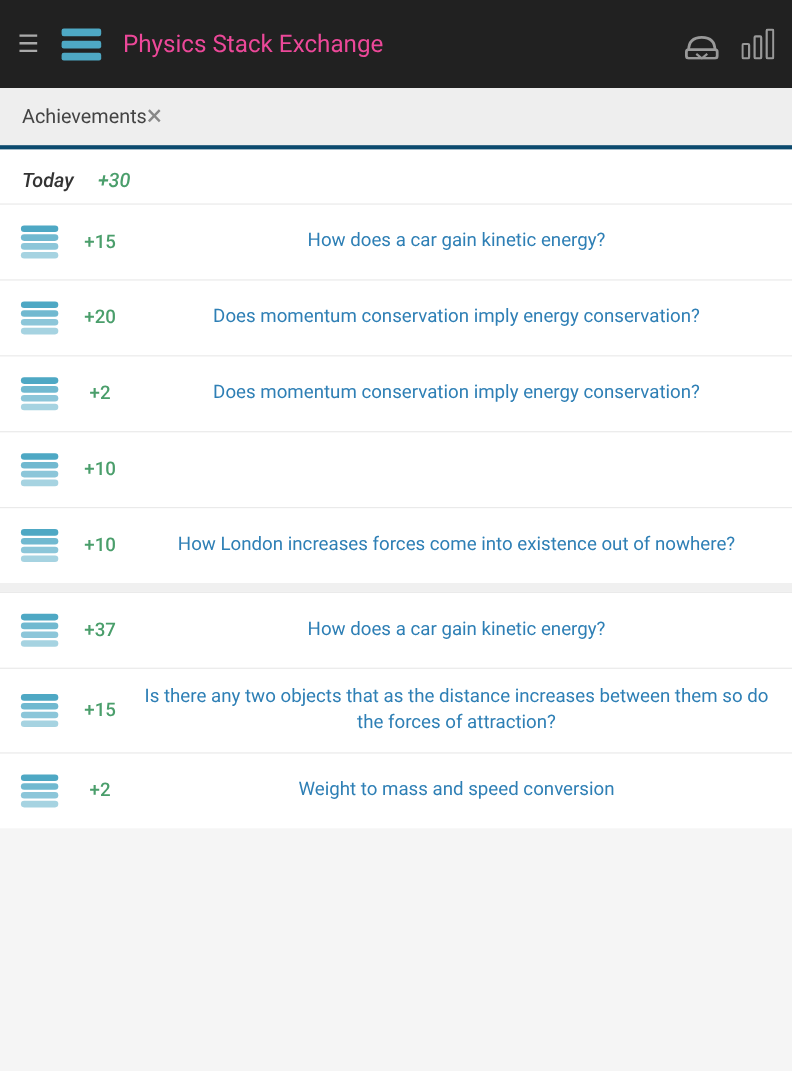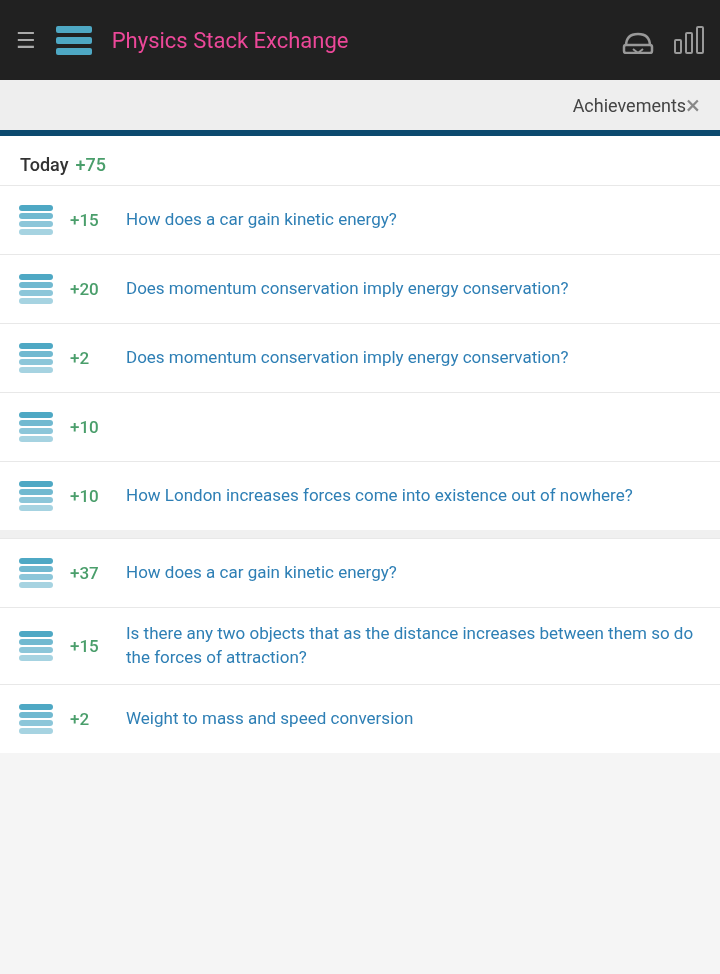--- a/index.html
+++ b/index.html
@@ -59,22 +59,22 @@
       gap: 20px;
     }
 
     
     .achievements-bar {
       background: #eeeeee;
       height: 56px;
       display: flex;
       align-items: center;
       padding: 0 20px;
-      justify-content: flex-end;
-      border-bottom: 6px solid #0c4a6e;
+      justify-content: flex-start;
+      border-bottom: 4px solid #0c4a6e;
     }
     .achievements-label {
       font-size: 18px;
       color: #444;
       font-weight: 400;
     }
     .close-btn {
       color: #888;
       font-size: 26px;
       cursor: pointer;
@@ -85,40 +85,42 @@
     .content {
       background: #fff;
       padding: 0;
     }
 
     
     .section-header {
       padding: 18px 20px 10px 20px;
       display: flex;
       align-items: flex-start;
-      gap: 7px;
+      gap: 22px;
+      font-style: italic;
     }
     .section-day {
       font-size: 18px;
       color: #333;
       font-weight: 500;
     }
     .section-score {
       font-size: 18px;
       color: #4a9e6b;
       font-weight: 500;
     }
 
     
     .achievement-item {
       display: flex;
       align-items: center;
       padding: 14px 16px;
       border-top: 1px solid #e8e8e8;
       gap: 14px;
+      text-align: center;
     }
     .achievement-icon {
       width: 40px;
       height: 40px;
       flex-shrink: 0;
       display: flex;
       align-items: center;
       justify-content: center;
     }
     .achievement-score {
@@ -171,21 +173,21 @@
 </div>
 
 <div class="achievements-bar">
   <span class="achievements-label">Achievements</span>
   <span class="close-btn">×</span>
 </div>
 
 <div class="content" id="achievements-content">
 <div class="section-header">
     <span class="section-day">Today</span>
-    <span class="section-score">+75</span>
+    <span class="section-score">+30</span>
   </div>
     <div class="achievement-item">
       <div class="achievement-icon">
         <svg width="38" height="38" viewBox="0 0 38 38">
           <rect x="2" y="28" width="34" height="6" rx="3" fill="rgba(78,168,196,0.5)"></rect>
           <rect x="2" y="20" width="34" height="6" rx="3" fill="rgba(78,168,196,0.65)"></rect>
           <rect x="2" y="12" width="34" height="6" rx="3" fill="rgba(78,168,196,0.8)"></rect>
           <rect x="2" y="4" width="34" height="6" rx="3" fill="rgba(78,168,196,1)"></rect>
         </svg>
       </div>

